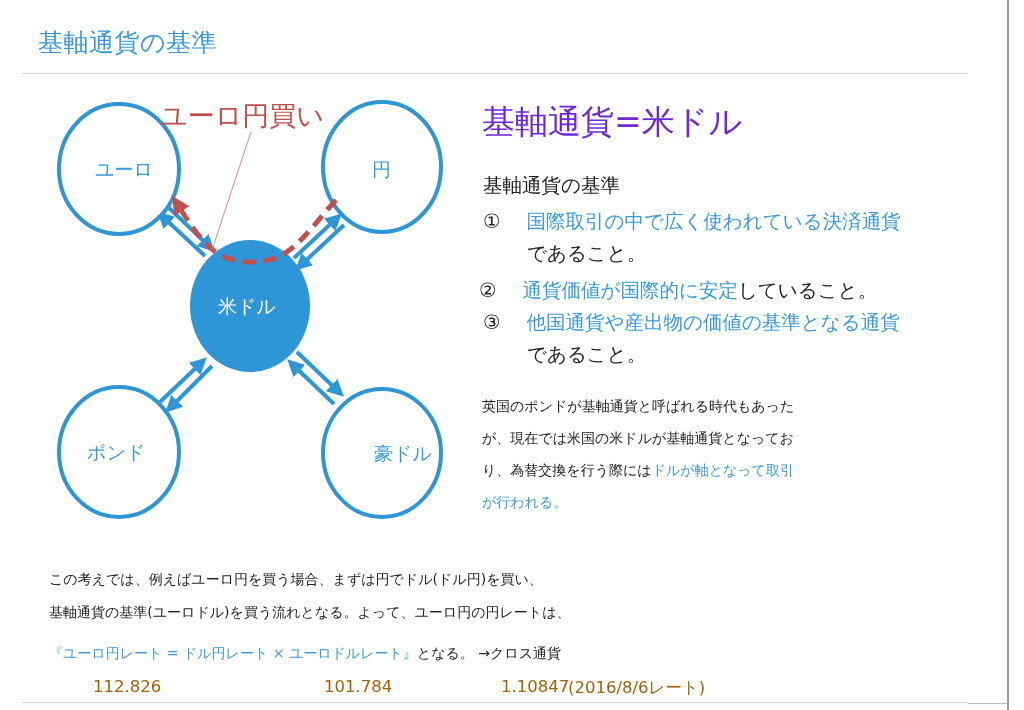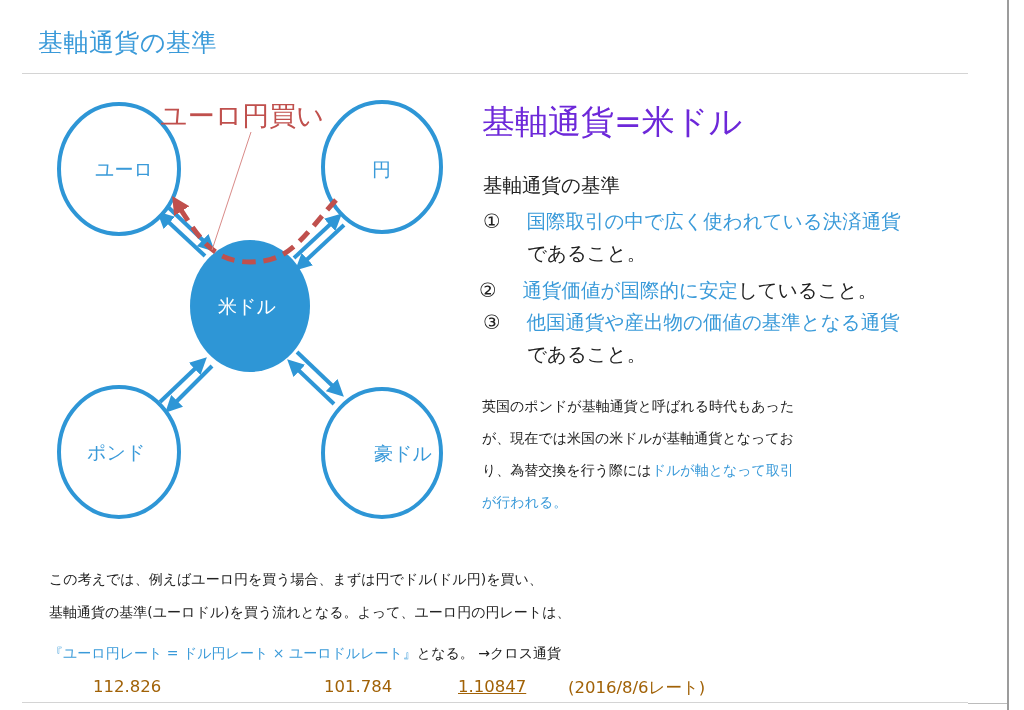--- a/index.html
+++ b/index.html
@@ -98,18 +98,18 @@
 </div>
 
 <div class="abs para" style="left:49px;top:563px;">この考えでは、例えばユーロ円を買う場合、まずは円でドル(ドル円)を買い、</div>
 <div class="abs para" style="left:49px;top:596px;">基軸通貨の基準(ユーロドル)を買う流れとなる。よって、ユーロ円の円レートは、</div>
 <div class="abs para" style="left:49px;top:637px;">
   <span class="blue">『ユーロ円レート = ドル円レート × ユーロドルレート』</span><span>となる。 →クロス通貨</span>
 </div>
 
 <div class="abs rate" style="left:93px;">112.826</div>
 <div class="abs rate" style="left:306px;margin-left:18px;">101.784</div>
-<div class="abs rate" style="left:458px;text-decoration:underline;">1.10847</div>
+<div class="abs rate" style="left:501px;">1.10847</div>
 <div class="abs rate" style="left:568px;">(2016/8/6レート)</div>
 
 <div class="abs rule-bottom"></div>
 <div class="abs edge-right"></div>
 <div class="abs edge-bottom-right"></div>
 
 </body></html>

